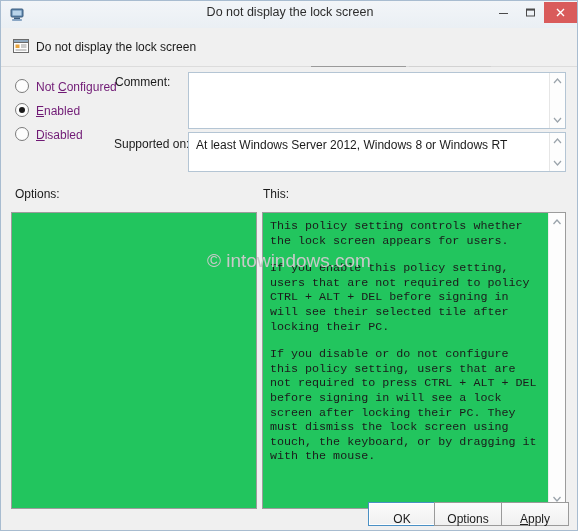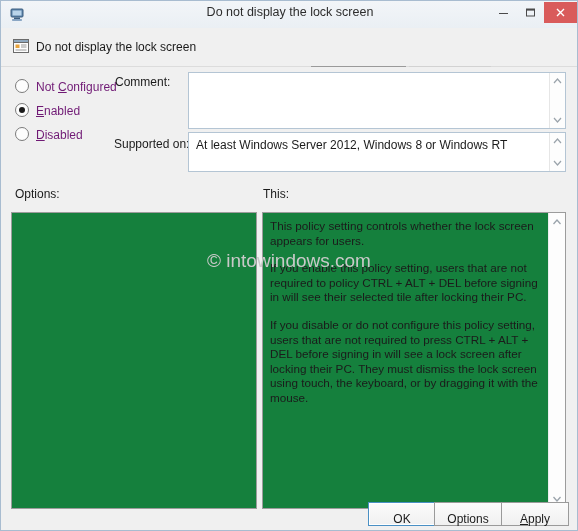--- a/index.html
+++ b/index.html
@@ -185,23 +185,24 @@
   .mini-arrow.up { top: 1px; }
   .mini-arrow.down { bottom: 1px; }
 
   
   #lbl-options { left: 14px; top: 120px; }
   #lbl-help    { left: 262px; top: 120px; }
 
   
   .panel {
     position: absolute;
-    background: #15803d;
+    background: #22c55e;
     border: 1px solid #9c9c9c;
     box-sizing: border-box;
+    font-family: Liberation Mono, monospace;
   }
   #options-panel { left: 10px; top: 145px; width: 246px; height: 297px; }
   #help-panel { left: 261px; top: 145px; width: 304px; height: 297px; }
 
   #help-text {
     position: absolute;
     left: 7px; top: 6px;
     width: 272px;
     font-size: 11.7px;
     line-height: 14.6px;

